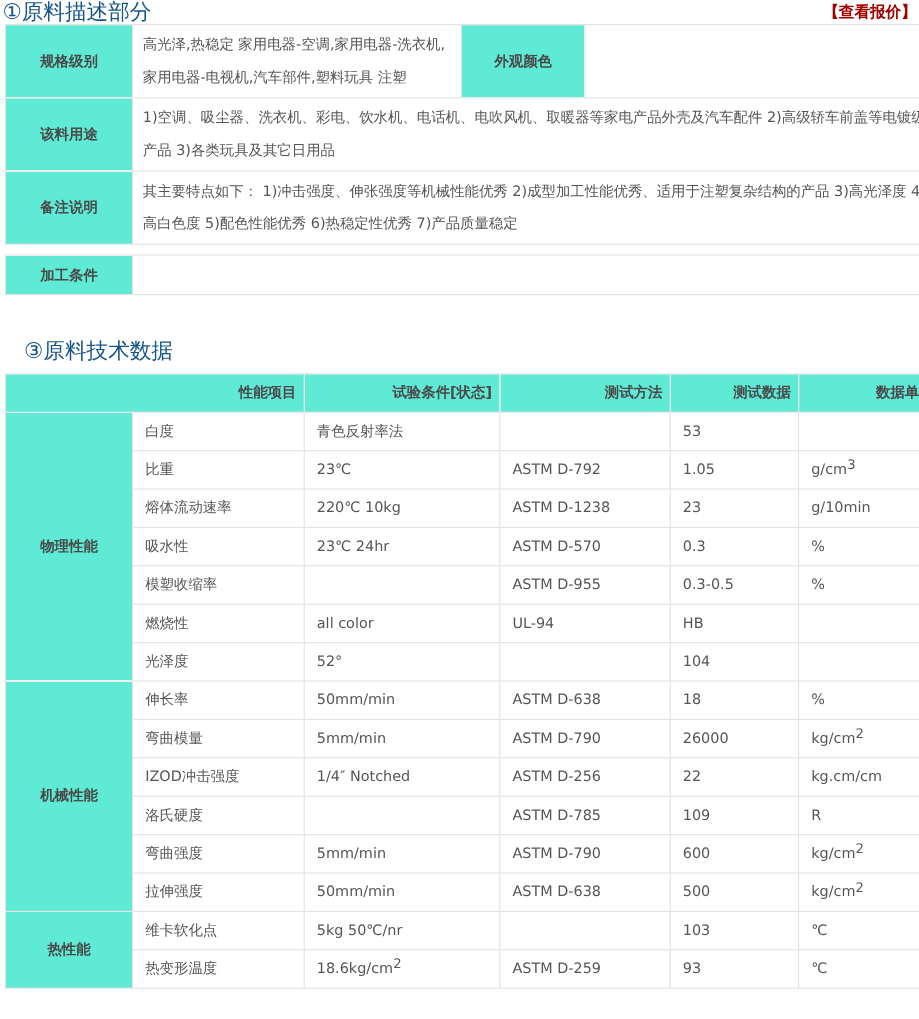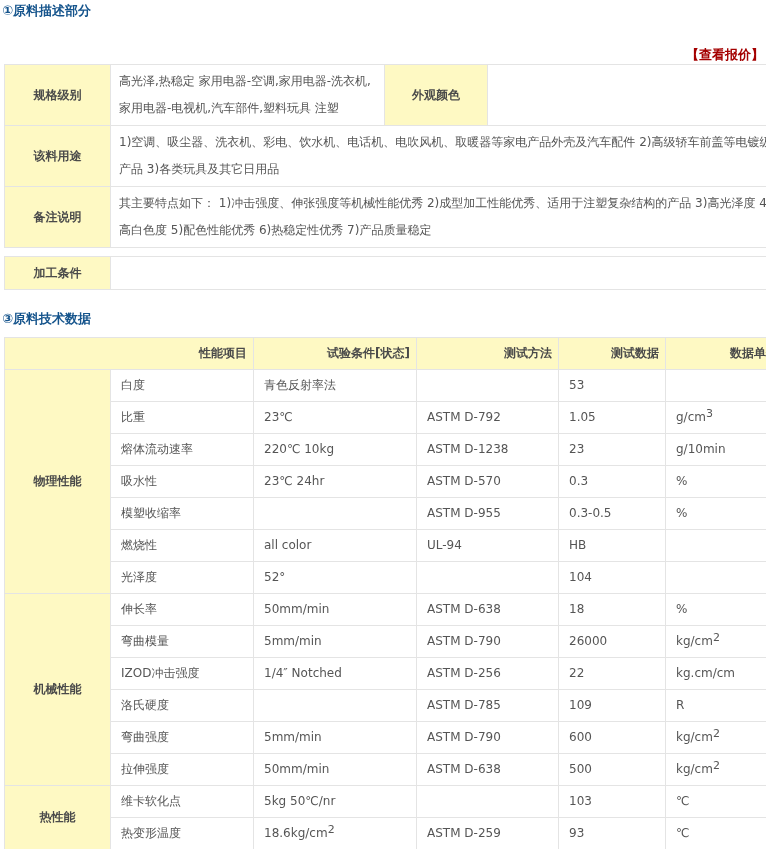--- a/index.html
+++ b/index.html
@@ -8,45 +8,45 @@
     width: 766px; height: 849px; overflow: hidden;
     background: #ffffff;
     font-family: "DejaVu Sans", "Liberation Sans", sans-serif;
     font-size: 12px; color: #555555;
   }
   .topbar {
     display: flex; justify-content: space-between; align-items: flex-start;
     padding: 3px 2px 2px 2px;
   }
   .sec-head {
-    color: #15548c; font-weight: bold; font-size: 13px; line-height: 15px;
+    color: #15548c; font-weight: normal; font-size: 18px; line-height: 15px;
   }
   .quote-link {
     color: #a40000; font-weight: bold; font-size: 13px; line-height: 15px;
-    text-decoration: none; cursor: pointer; margin-top: 44px;
+    text-decoration: none; cursor: pointer;
   }
   table { border-collapse: collapse; table-layout: fixed; margin-left: 4px; }
   td { border: 1px solid #e4e4e4; overflow: hidden; }
   .lbl {
-    background: #fef9c3; text-align: center; font-weight: bold; color: #4a4a4a;
+    background: #5eead4; text-align: center; font-weight: bold; color: #4a4a4a;
     vertical-align: middle;
   }
   
   .t1 { width: 780px; }
   .t1 td { padding: 3px 8px; line-height: 27px; vertical-align: middle; }
   
   .t2 { width: 780px; margin-top: 8px; }
   .t2 td { padding: 9px 6px; line-height: 14px; }
   
   .t3 { width: 780px; margin-top: 11px; }
   .t3 td { padding: 8px 10px; line-height: 15px; vertical-align: middle; }
   .t3 td.hdr { padding: 8px 6px; text-align: right; }
   sup { font-size: 11px; line-height: 0; vertical-align: 4px; }
   .h2-gap { margin-top: 28px; padding-left: 2px; }
-  .h3-gap { margin-top: 21px; padding-left: 2px; }
+  .h3-gap { margin-top: 39px; padding-left: 20px; }
 </style>
 </head>
 <body>
 
 <div>
 
   <div class="topbar">
     <span class="sec-head">①原料描述部分</span>
     <a class="quote-link">【查看报价】</a>
   </div>

